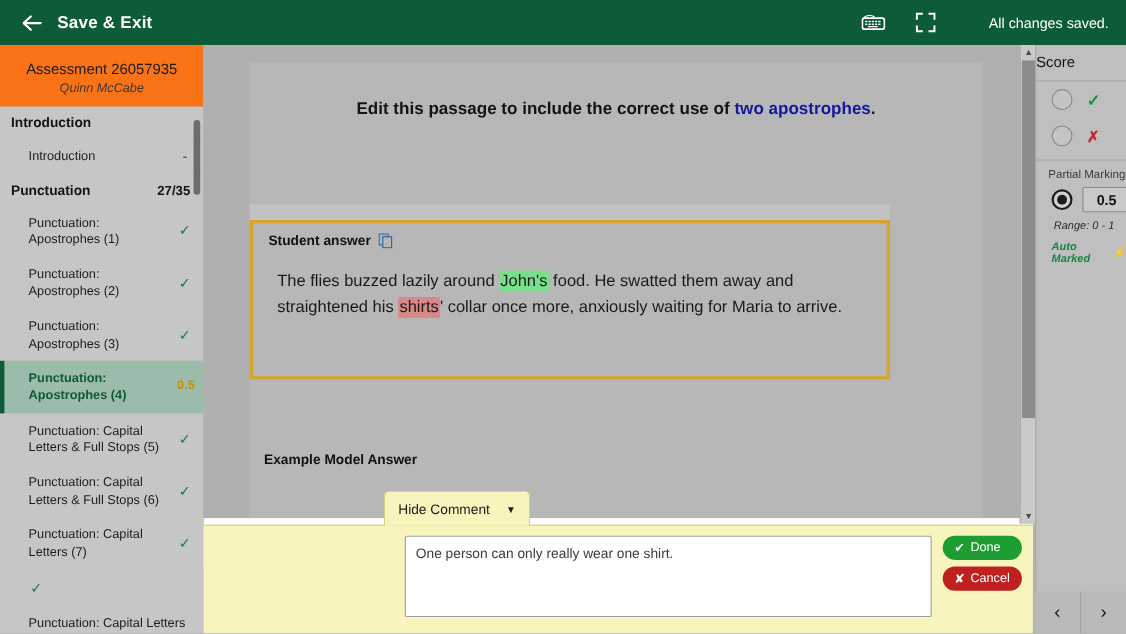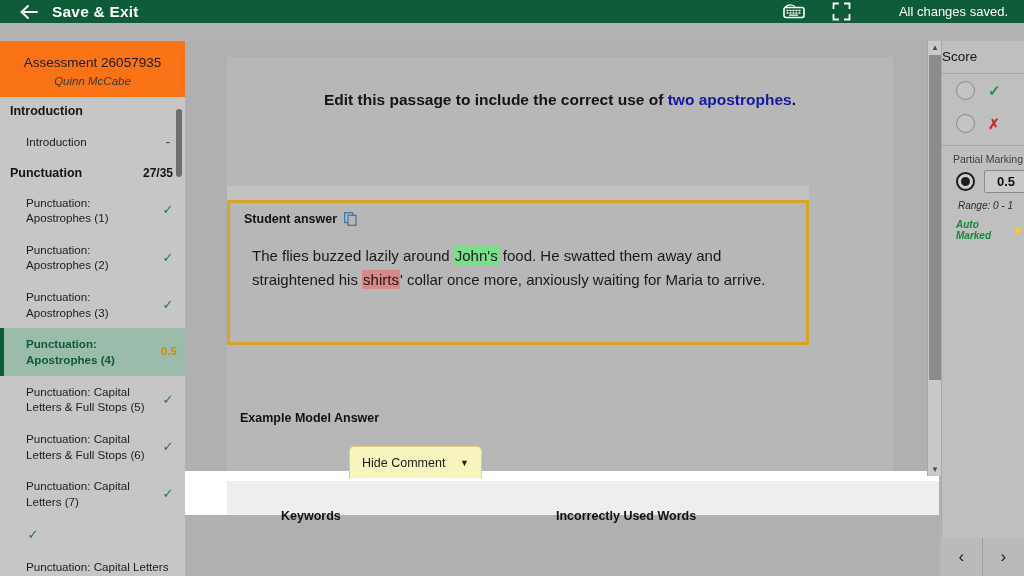--- a/index.html
+++ b/index.html
@@ -6,21 +6,21 @@
   html, body {
     width: 1024px; height: 576px;
     font-family: "Liberation Sans", sans-serif;
     overflow: hidden;
     background: #b3b3b3;
   }
   #app { position: relative; width: 1024px; height: 576px; }
 
   
   .topbar {
-    position: absolute; top: 0; left: 0; width: 1024px; height: 23px;
+    position: absolute; top: 0; left: 0; width: 1024px; height: 41px;
     background: #0d5c37; display: flex; align-items: center;
     padding: 0 16px; color: #ffffff;
   }
   .back-arrow { width: 26px; height: 26px; flex: 0 0 auto; margin-right: 10px; cursor: pointer; }
   .back-arrow svg { display: block; }
   .save-exit-label { font-size: 15.5px; font-weight: bold; letter-spacing: .2px; cursor: pointer; }
   .topbar-right { margin-left: auto; display: flex; align-items: center; gap: 22px; }
   .tb-icon { width: 26px; height: 24px; display: flex; align-items: center; justify-content: center; cursor: pointer; }
   .saved-text { font-size: 13px; color: #ffffff; margin-left: 22px; }
 
@@ -357,14 +357,27 @@
   <div class="nav-buttons">
     <div class="nav-btn">‹</div>
     <div class="nav-btn">›</div>
   </div>
 
   <div class="comment-tab">
     <span class="t">Hide Comment</span>
     <span class="caret">▼</span>
   </div>
 
+  <div class="comment-panel">
+    <textarea class="comment-textarea" style="">One person can only really wear one shirt.</textarea>
+    <div class="comment-btns">
+      <button class="pill done">
+        <span>✔</span>
+        <span>Done</span>
+      </button>
+      <button class="pill cancel">
+        <span>✘</span>
+        <span>Cancel</span>
+      </button>
+    </div>
+  </div>
 
 </div>
 
 </body></html>

